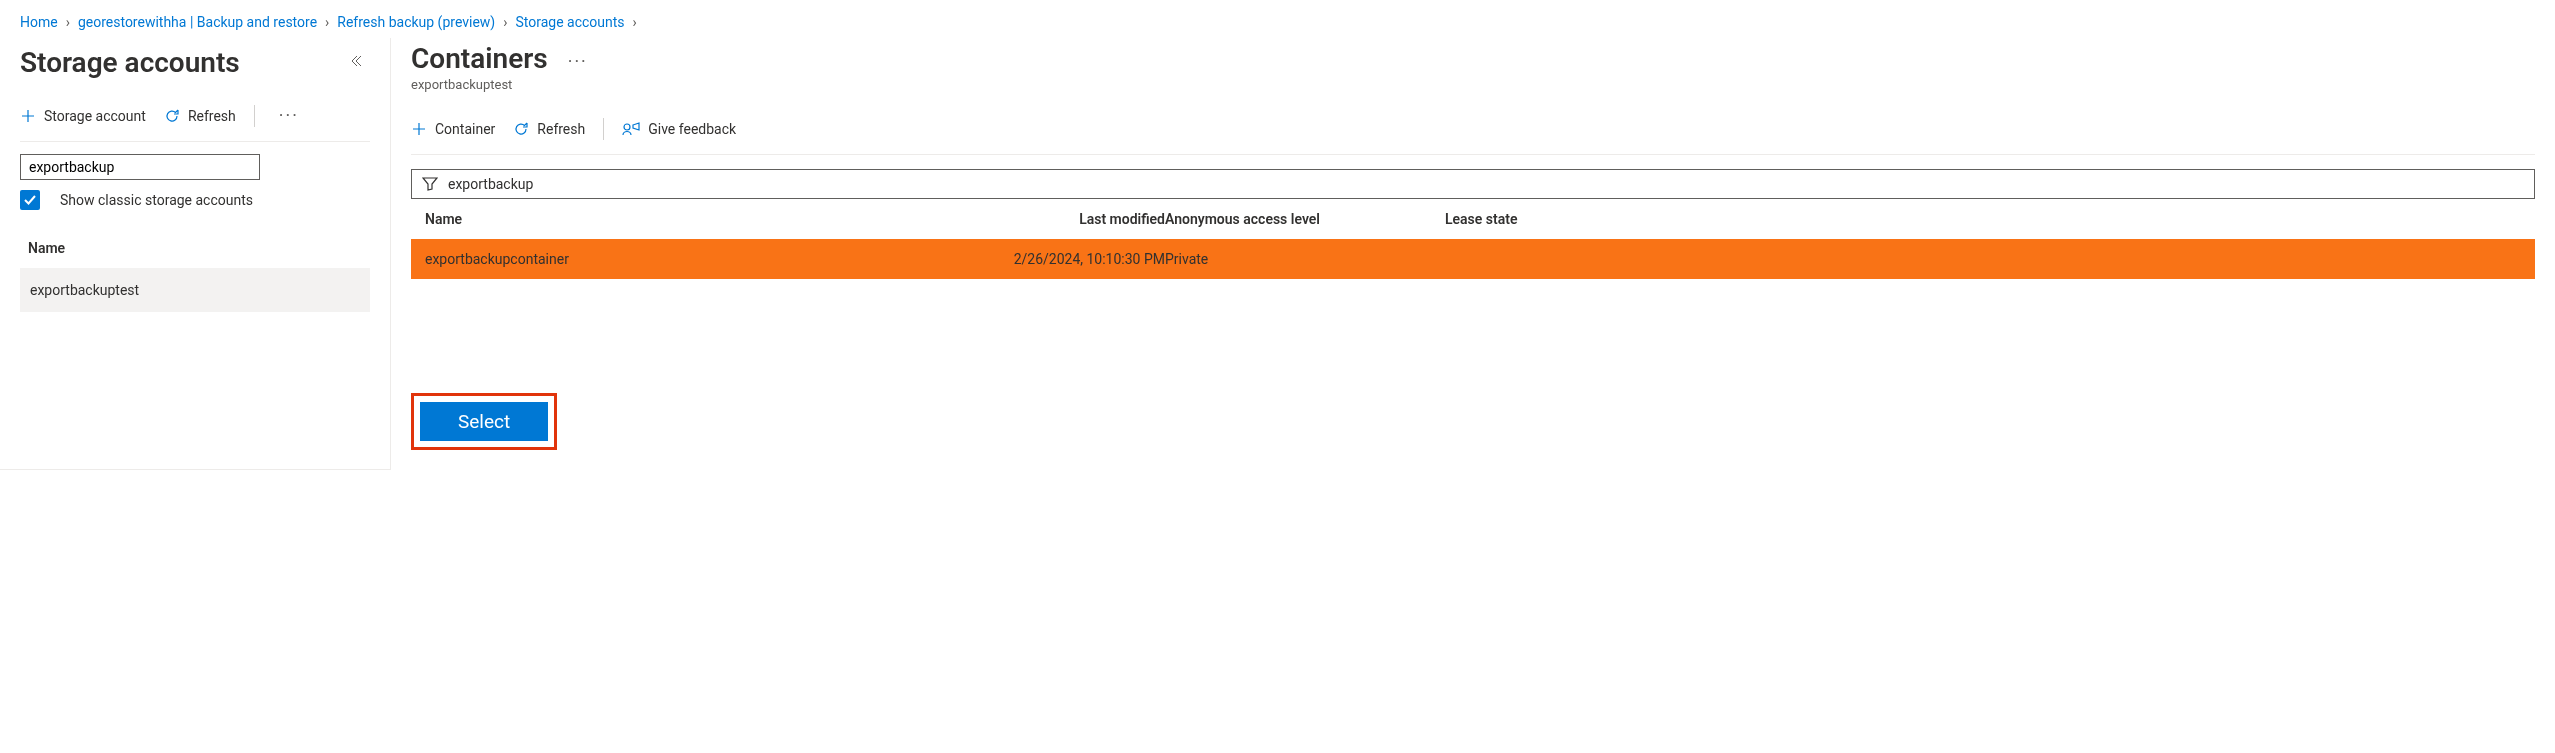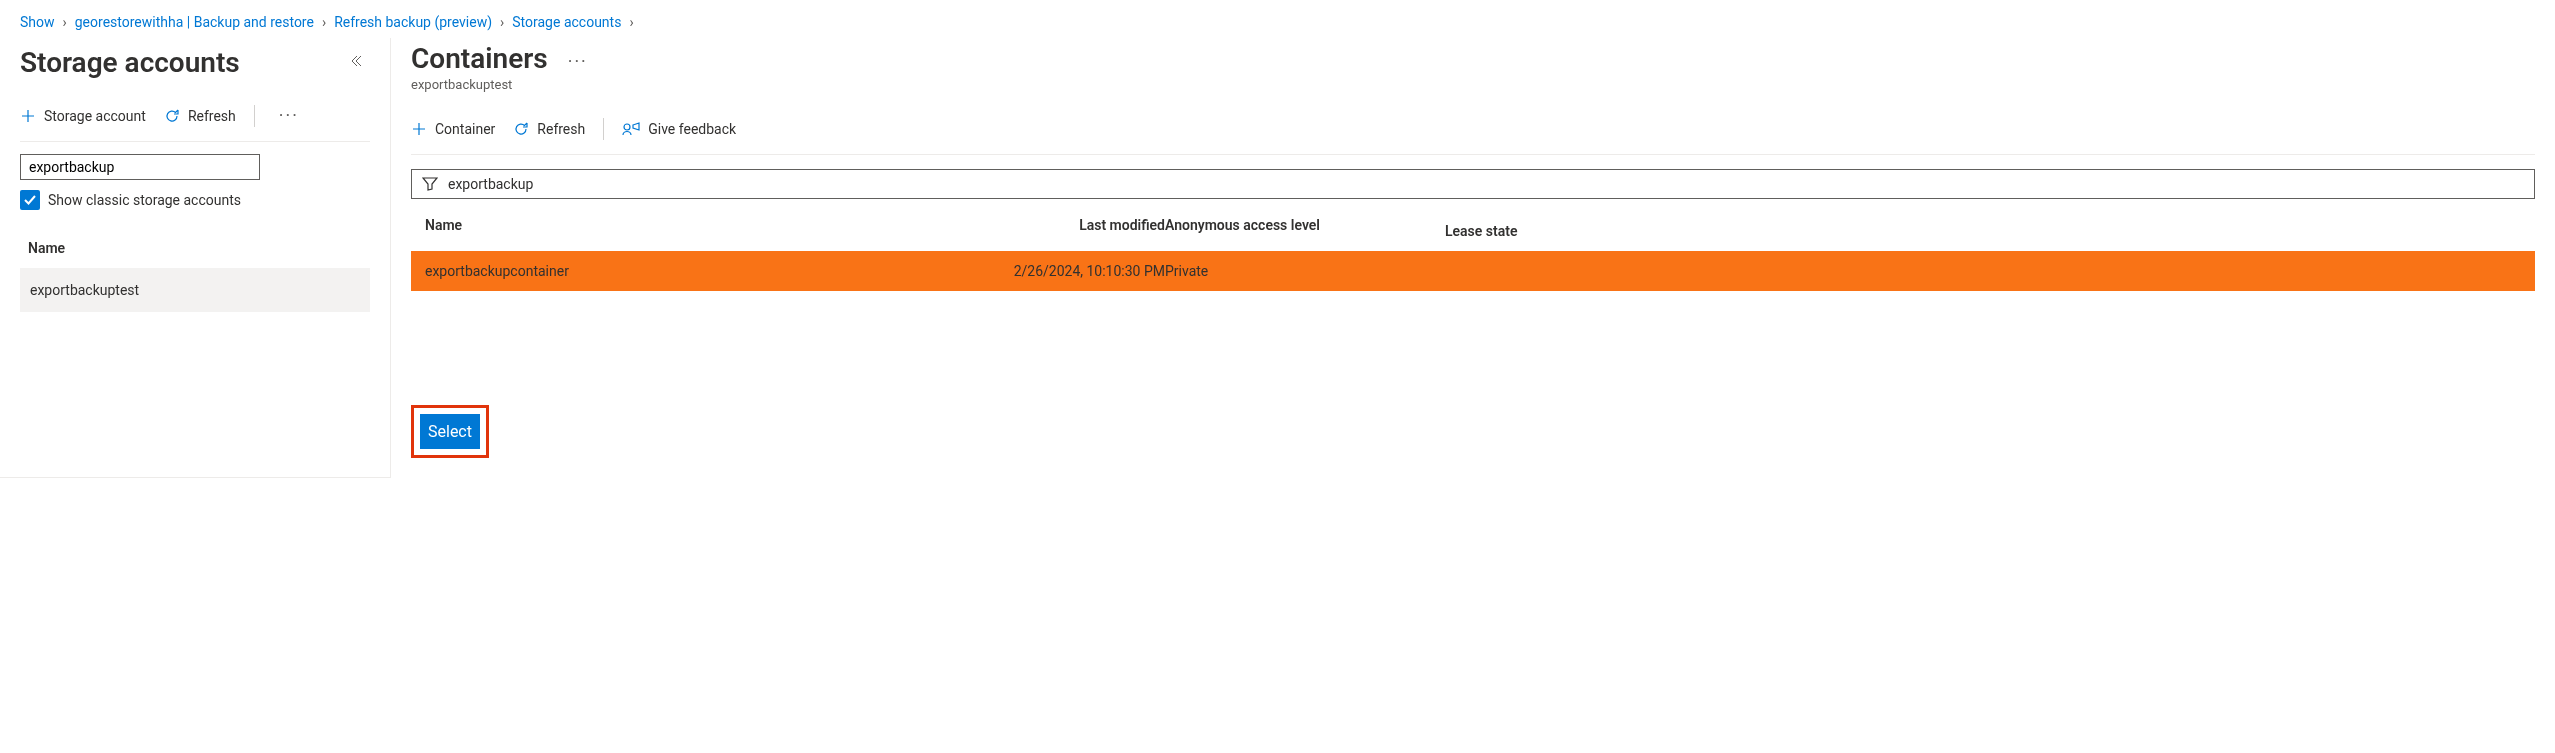--- a/index.html
+++ b/index.html
@@ -23,21 +23,21 @@
 .more-dots { cursor:pointer; padding:6px; color:#605e5c; font-size:18px; letter-spacing:2px; line-height:8px; }
 
 
 .toolbar { display:flex; align-items:center; gap:18px; margin-top:26px; padding-bottom:14px; border-bottom:1px solid #edebe9; }
 .tool-btn { display:flex; align-items:center; gap:8px; color:#323130; cursor:pointer; background:none; border:none; font-size:14px; }
 .tool-btn svg { stroke:#0078d4; }
 .tool-sep { width:1px; height:22px; background:#d2d0ce; }
 
 
 .search-input { margin-top:12px; width:240px; border:1px solid #605e5c; padding:4px 8px; font-size:14px; }
-.checkbox-row { display:flex; align-items:center; gap:8px; margin-top:10px; }
+.checkbox-row { display:flex; align-items:center; gap:20px; margin-top:10px; }
 .checkbox { width:20px; height:20px; background:#0078d4; border-radius:2px; display:flex; align-items:center; justify-content:center; cursor:pointer; }
 .checkbox svg { stroke:white; }
 
 
 .col-header { font-weight:600; font-size:14px; margin-top:24px; padding:6px 8px; }
 .row-item { background:#f3f2f1; padding:14px 10px; margin-top:6px; font-size:14px; cursor:pointer; }
 
 
 .r-title-row { display:flex; align-items:baseline; gap:14px; margin-top:4px; }
 .r-title-row h1 { font-size:28px; font-weight:600; }
@@ -48,32 +48,32 @@
 .filter-text { font-size:14px; }
 
 
 .table { margin-top:0; }
 .thead, .trow { display:flex; align-items:center; padding:12px 14px; font-size:14px; }
 .thead { font-weight:600; }
 .trow { background:#f97316; cursor:pointer; }
 .c-name  { flex:0 0 470px; }
 .c-mod   { flex:0 0 270px;text-align:right; }
 .c-anon  { flex:0 0 280px; }
-.c-lease { flex:1;margin-top:12px; }
+.c-lease { flex:1; }
 
 
 .footer { margin-top:100px; padding-top:14px; }
 .select-wrap { display:inline-block; padding:6px; border:3px solid #e1340b; }
-.select-btn { background:#0078d4; color:white; border:none; padding:8px 8px; font-size:16px; cursor:pointer; }
+.select-btn { background:#0078d4; color:white; border:none; padding:8px 38px; font-size:19px; cursor:pointer; }
 </style>
 </head>
 <body>
 
 <div class="breadcrumb">
-  <a>Show</a>
+  <a>Home</a>
     <span class="sep">›</span>
   <a>georestorewithha | Backup and restore</a>
     <span class="sep">›</span>
   <a>Refresh backup (preview)</a>
     <span class="sep">›</span>
   <a>Storage accounts</a>
     <span class="sep">›</span>
 </div>
 
 <div class="content">

